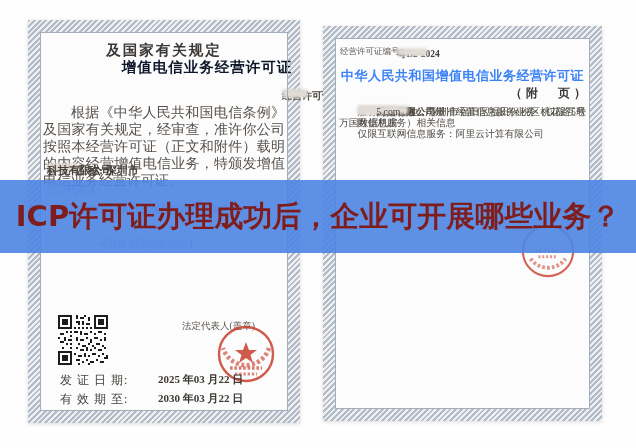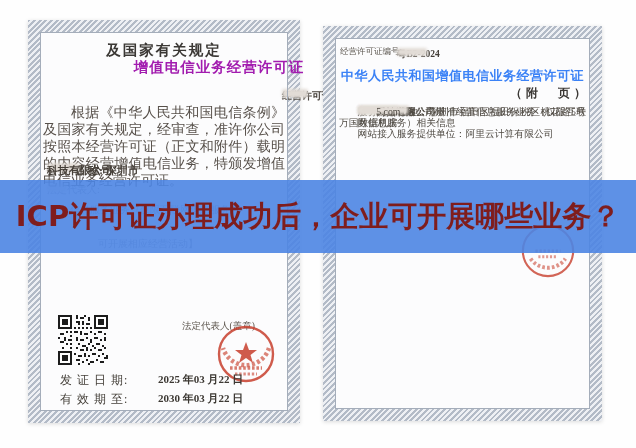--- a/index.html
+++ b/index.html
@@ -21,22 +21,22 @@
     content:"";position:absolute;inset:0;
     box-shadow:inset 0 0 0 1px #a4adba;pointer-events:none;
   }
   .cert-left{left:28px;top:20px;width:248px;height:379px;}
   .cert-right{left:323px;top:26px;width:255px;height:371px;}
   .cert *{position:absolute;margin:0;}
 
   
   .lc-title1{top:9px;left:0;width:100%;text-align:center;font-size:14.5px;font-weight:bold;
              color:#3b3835;letter-spacing:2px;}
-  .lc-title2{top:26px;left:12px;width:100%;text-align:center;font-size:14.5px;font-weight:bold;
-             color:#a21caf;letter-spacing:1px;padding-left:43px;}
+  .lc-title2{top:26px;left:0;width:100%;text-align:center;font-size:14.5px;font-weight:bold;
+             color:#0f172a;letter-spacing:1px;padding-left:43px;}
   .lc-licno{top:57px;right:6px;font-size:10px;font-weight:bold;color:#423c36;white-space:nowrap;}
   .lc-body{top:72px;left:3px;width:242px;font-size:14px;line-height:17px;
            text-indent:2em;text-align:justify;color:#57504a;}
   .lc-company{top:131px;left:7px;font-size:11px;font-weight:600;color:#453f38;white-space:nowrap;}
   .lc-faint{color:#5f6272;opacity:.55;white-space:nowrap;}
   .lc-faint1{top:151px;left:7px;font-size:10px;}
   .lc-faint2{top:171px;left:30px;font-size:10px;}
   .lc-faint3{top:205px;left:58px;font-size:10px;}
   .lc-qr{top:281px;left:18px;width:50px;height:54px;}
   .lc-issuer{top:288px;left:142px;font-size:9.5px;color:#5b544c;white-space:nowrap;}
@@ -223,21 +223,21 @@
           <span>网站名称：广州</span>
           <span class="blur" style="width:40px"></span>
           <span>科技有限公司</span>
         </p>
       <p>
           <span>网站域名：</span>
           <span class="blur" style="width:50px"></span>
           <span>5.com</span>
         </p>
       <p>服务器放置地：深圳市福田区福田保税区桃花路5号万国数据机房</p>
-      <p>网站接入服务提供单位：阿里云计算有限公司</p>
+      <p>仅限互联网信息服务：阿里云计算有限公司</p>
     </div>
 
     <svg class="rc-seal" viewBox="0 0 60 60" opacity="0.8">
       <circle cx="30" cy="30" r="26" fill="none" stroke="#c8402e" stroke-width="2.2"></circle>
       <path d="M12,38 A22,22 0 0 0 48,38" fill="none" stroke="#c8402e" stroke-width="4" stroke-dasharray="2.8 2.2" opacity=".7"></path>
       <path d="M17,30 H43" stroke="#c8402e" stroke-width="3.2" stroke-dasharray="2.4 1.8" opacity=".75"></path>
       <path d="M20,36 H40" stroke="#c8402e" stroke-width="3" stroke-dasharray="2.2 1.8" opacity=".65"></path>
     </svg>
 
   </div>

